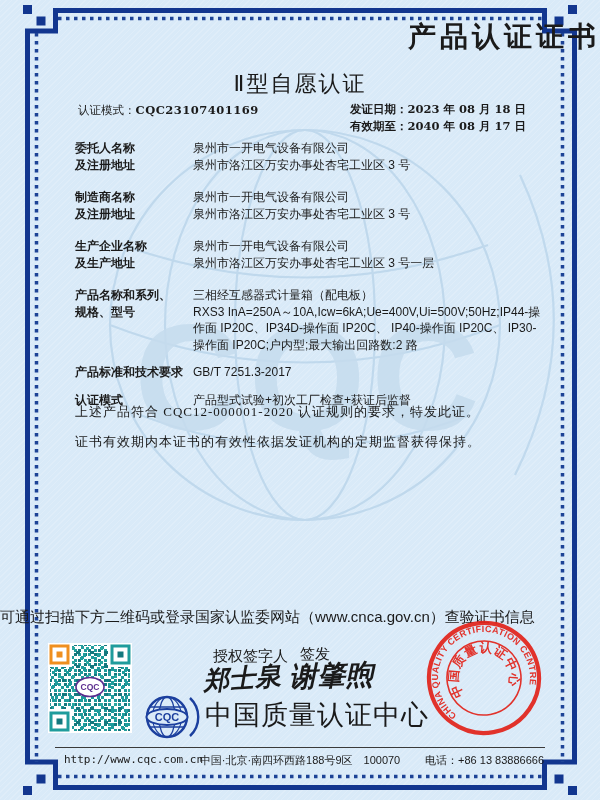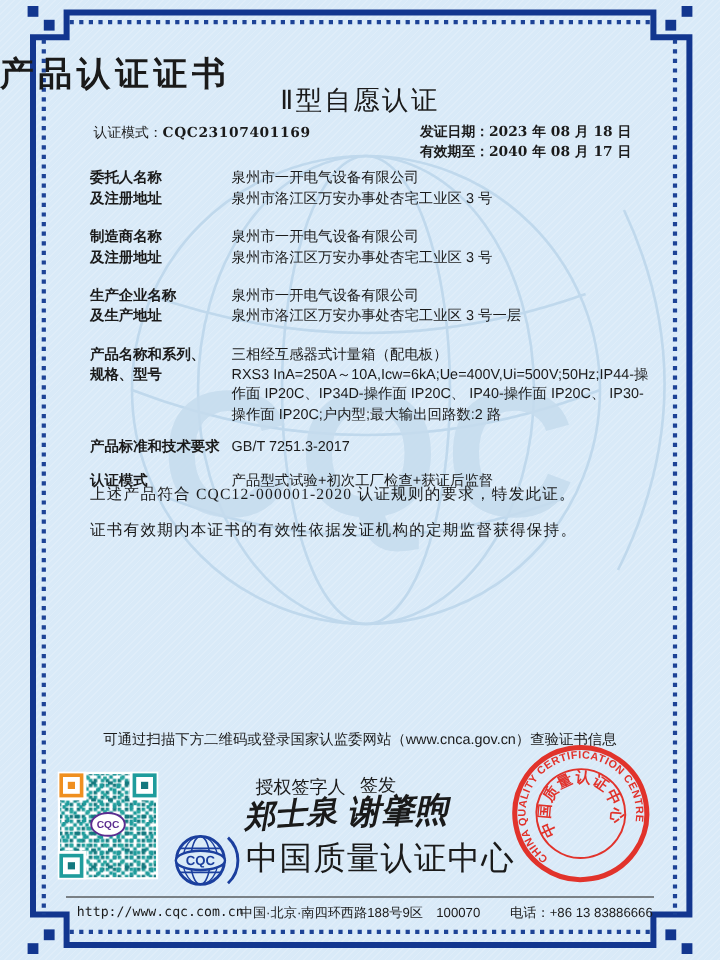--- a/index.html
+++ b/index.html
@@ -6,34 +6,34 @@
   .page {
     position:relative; width:600px; height:800px; margin:0 auto;
     background:#d9eaf8; overflow:hidden; color:#1a1a1a;
     font-family:"Liberation Sans", sans-serif;
   }
   .page::before {
     content:""; position:absolute; inset:0; pointer-events:none;
     background:repeating-linear-gradient(135deg, rgba(255,255,255,.16) 0 1px, transparent 1px 4px);
   }
   .abs { position:absolute; }
-  .title { top:43px; left:0; right:0; text-align:left; font-size:28px; font-weight:bold; letter-spacing:4px; }
+  .title { top:18px; left:0; right:0; text-align:right; font-size:28px; font-weight:bold; letter-spacing:4px; }
   .subtitle { top:69px; left:0; right:0; text-align:center; font-size:22px; letter-spacing:2px; font-family:"Liberation Serif", serif; }
   .certno { top:103px; left:78px; font-size:11.5px; font-family:"DejaVu Serif", serif; }
   .certno b { letter-spacing:.5px;text-align:right; }
   .dates { top:101px; left:350px; font-size:11.5px; line-height:17px; font-family:"DejaVu Serif", serif; font-weight:bold; }
   .fields { top:140px; left:75px; width:472px; }
   .frow { display:flex; margin-bottom:16px; }
   .frow.tight { margin-bottom:11px; }
   .flabel { width:118px; flex:none; font-weight:bold; font-size:12px; line-height:16.5px; }
   .fvalue { width:354px; font-size:12px; line-height:16.5px; }
   .notes { top:403px; left:75px; width:460px; font-size:13px; letter-spacing:1px;
            font-family:Liberation Serif, serif; }
   .notes div { margin-bottom:12px; }
-  .verify { top:608px; left:0; right:0; text-align:center; font-size:12px; }
+  .verify { top:608px; left:0; right:0; text-align:left; font-size:15px; }
   .sig-label { font-size:15px; }
   .sig-name { font-family:"DejaVu Serif", serif; font-style:italic; font-weight:bold; white-space:nowrap; }
   .logo-name { top:697px; left:205px; font-size:27px; letter-spacing:1px; }
   .f-line { top:747px; left:55px; width:490px; height:1px; background:#3a3a3a; }
   .f-url { top:753px; left:64px; font-size:11px; font-family:"DejaVu Sans Mono", monospace; }
   .f-addr { top:753px; left:170px; width:260px; text-align:center; font-size:11px; }
   .f-phone { top:753px; right:56px; font-size:11px; }
   svg text { user-select:none; }
 </style>
 </head>

